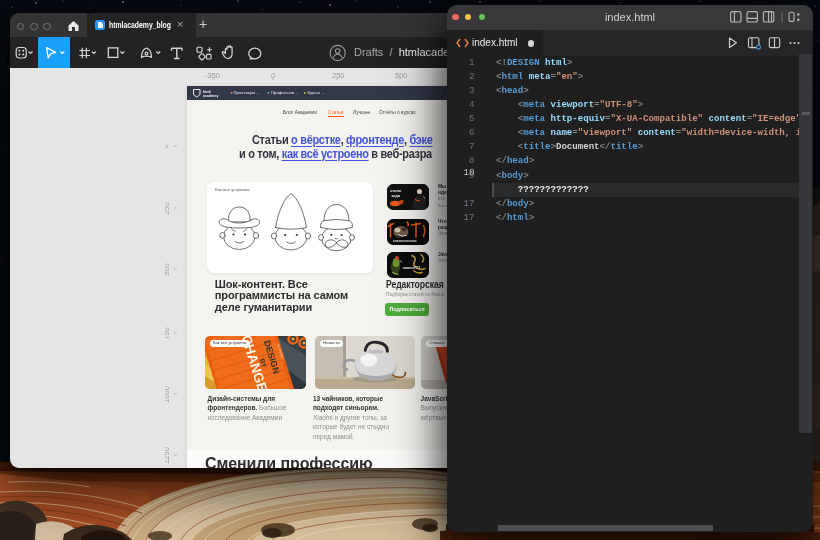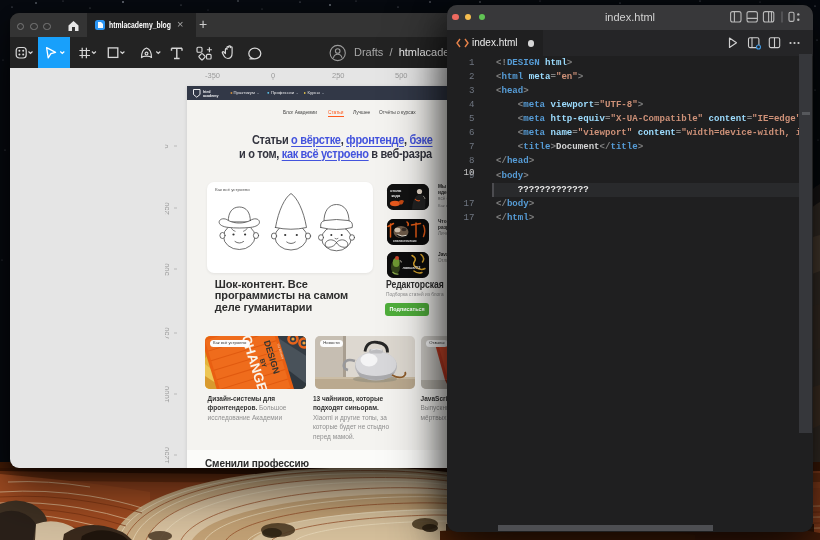--- a/index.html
+++ b/index.html
@@ -459,21 +459,21 @@
               <path d="M14 8 L56 2 L66 34 L24 44 Z" fill="#c23a22"></path>
               <path d="M18 11 L54 6 L62 32 L26 40 Z" fill="#d64a2b"></path>
               <path d="M24 44 L66 34 L67 38 L26 48 Z" fill="#8f2a18"></path>
               <path d="M56 2 L66 34 L62 35 L52 4 Z" fill="#a93420"></path>
             </svg>
             <div class="plabel">Отзывы</div>
           </div>
           <div class="ptxt" style="left:20.5px;top:307.5px;"><b>Дизайн-системы для<br>фронтендеров.</b> <span>Большое</span><br>исследование Академии</div>
           <div class="ptxt" style="left:125.9px;top:307.5px;"><b>13 чайников, которые<br>подходят синьорам.</b><br>Xiaomi и другие топы, за<br>которые будет не стыдно<br>перед мамой.</div>
           <div class="ptxt" style="left:233.6px;top:307.5px;"><b>JavaScript —<br></b>Выпускники<br>мёртвых язы</div>
-          <div class="h2" style="left:18px;top:372px;font-size:10px;z-index:2;">Сменили профессию</div>
+          <div class="h2" style="left:18px;top:372px;font-size:16px;z-index:2;">Сменили профессию</div>
         </div>
       </div>
     </div>
   </div>
 
   <div id="editor">
     <div id="e-title">
       <div class="tl" style="left:4.9px;background:#ee6a5f;"></div>
       <div class="tl" style="left:17.6px;background:#f5bd4f;"></div>
       <div class="tl" style="left:31.5px;background:#61c454;"></div>

